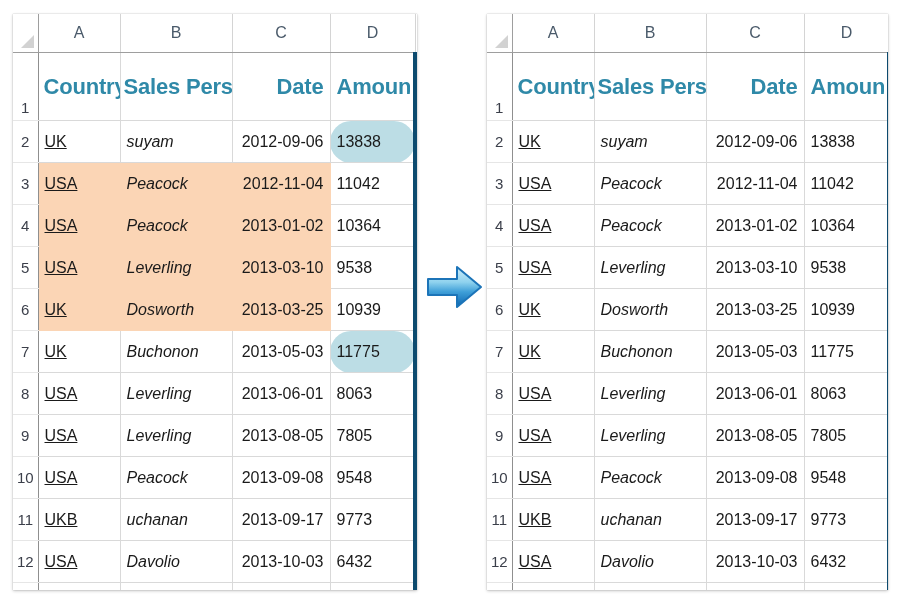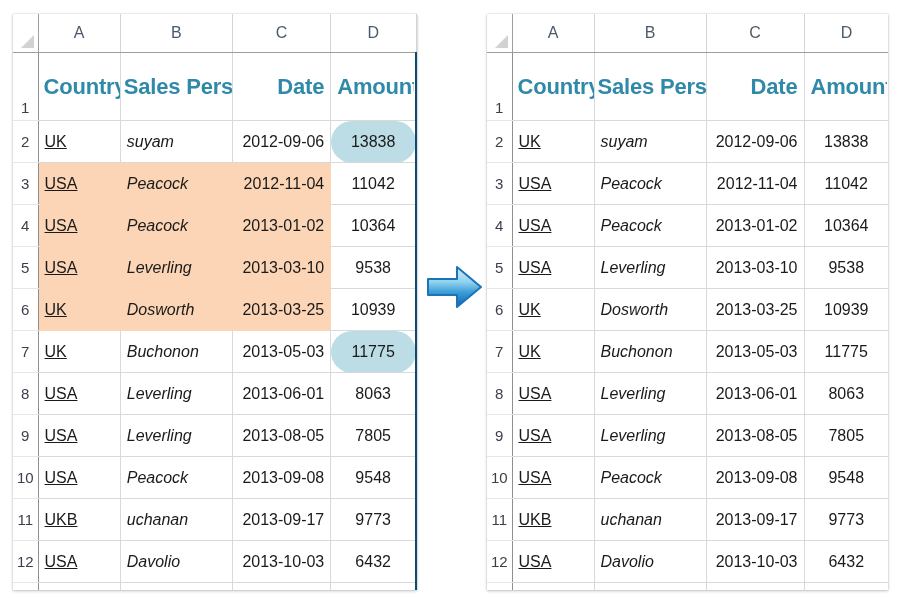--- a/index.html
+++ b/index.html
@@ -91,39 +91,39 @@
     font-size: 16px;
     color: #1a1a1a;
     padding: 0 6px;
     vertical-align: middle;
     height: 41px;
     background: #ffffff;
     white-space: nowrap;
     overflow: hidden;
     font-family: "Liberation Sans", sans-serif;
   }
-  td.cell.last { border-right: 2px solid #0c4a6e; border-radius: 30px; }
+  td.cell.last { border-right: 5px solid #0c4a6e; border-radius: 30px; }
 
   
   tr.hdrrow td.cell {
     height: 67px;
     color: #2f89a8;
     font-weight: bold;
     font-size: 22px;
     letter-spacing: -0.2px;
   }
   tr.hdrrow td.h-country  { text-align: left;   padding-left: 5px; }
   tr.hdrrow td.h-person   { text-align: left;   padding-left: 3px; }
   tr.hdrrow td.h-date     { text-align: right; }
   tr.hdrrow td.h-amount   { text-align: right;  padding-right: 4px; }
 
   .c-country { text-align: left;  padding-left: 5px; text-decoration: underline; }
   .c-person  { text-align: left;  padding-left: 12px; font-style: italic; }
   .c-date    { text-align: right; padding-right: 10px; }
-  .c-amount  { text-align: center; padding-right: 8px; }
+  .c-amount  { text-align: left; padding-right: 8px; }
 
   
   td.blank { height: 16px; border-bottom: none; }
 
   
   td.fill-orange { background: #fbd5b5; border-right-color: #fbd5b5; border-bottom-color: #fbd5b5; }
   td.fill-blue   { background: #bcdde5; }
 
   
   .arrow-wrap {

